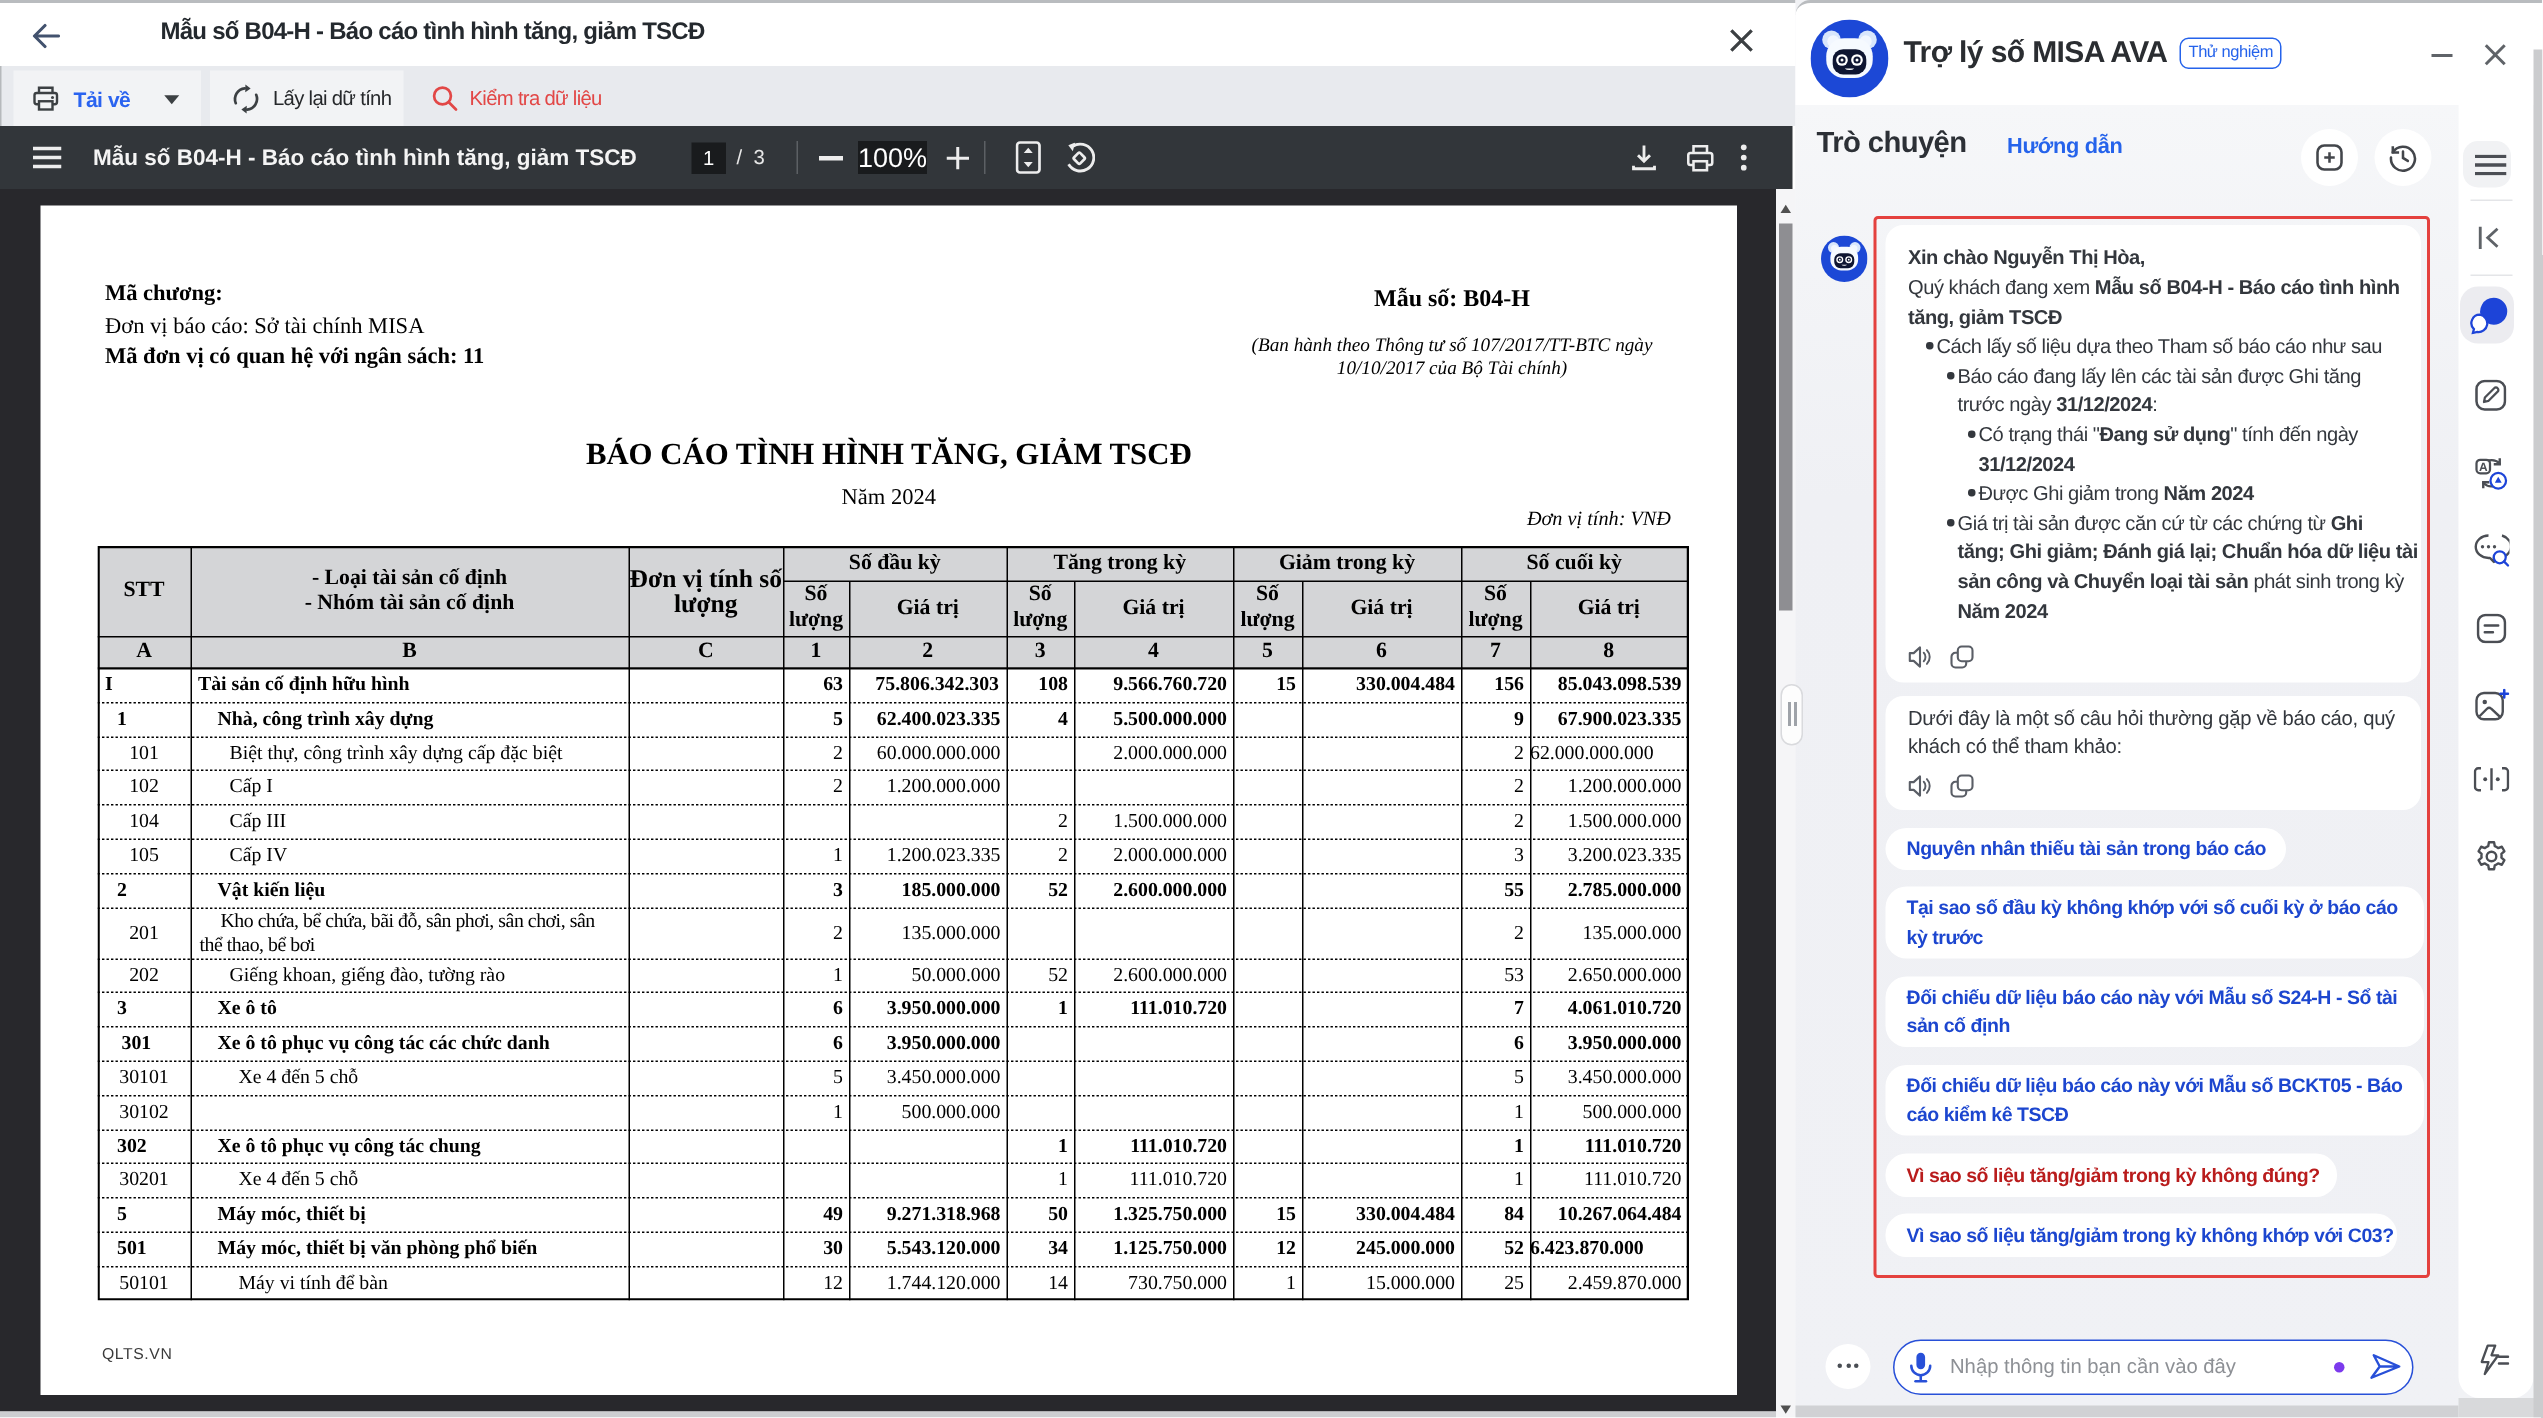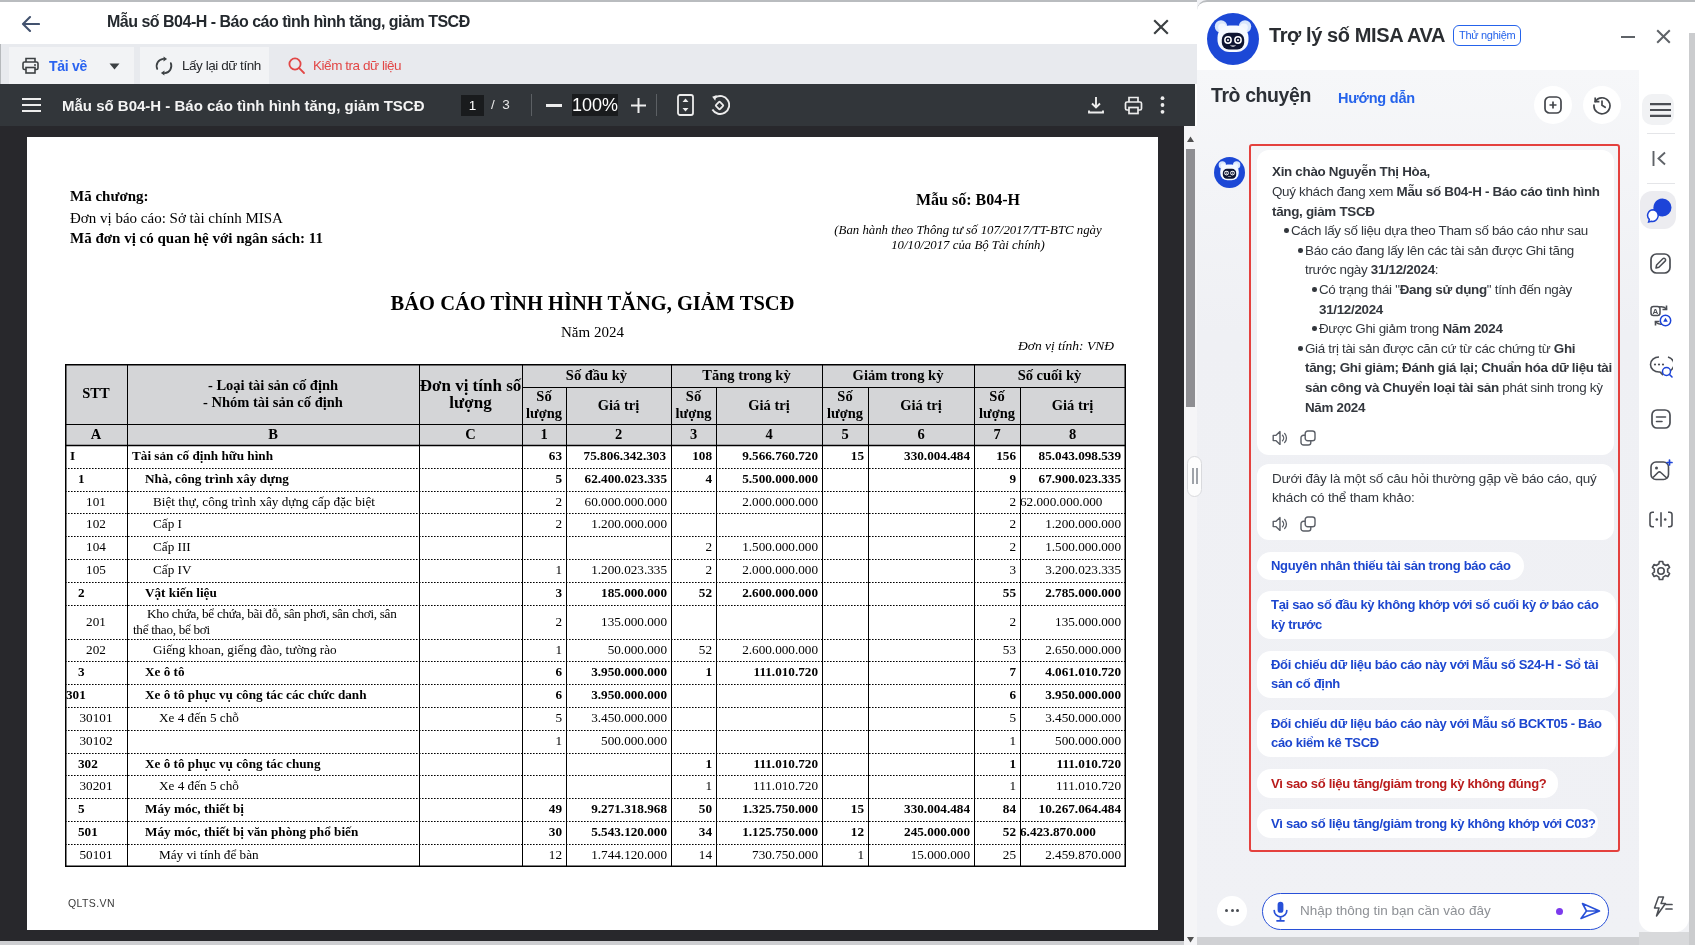--- a/index.html
+++ b/index.html
@@ -225,21 +225,21 @@
         <div class="a ser" style="left:0px;top:297.90000000000003px;width:62px;height:22.8px;font-size:13.2px;color:#000;font-weight:bold;line-height:22.8px;padding-left:13px">3</div>
         <div class="a ser" style="left:62px;top:297.90000000000003px;width:292px;height:22.8px;font-size:13.2px;color:#000;font-weight:bold;line-height:22.8px;padding-left:18px;white-space:nowrap">Xe ô tô</div>
         <div class="a ser" style="left:457px;top:297.90000000000003px;width:44px;height:22.8px;font-size:13.2px;color:#000;font-weight:bold;line-height:22.8px;text-align:right;padding-right:4px">6</div>
         <div class="a ser" style="left:501px;top:297.90000000000003px;width:105px;height:22.8px;font-size:13.2px;color:#000;font-weight:bold;line-height:22.8px;text-align:right;padding-right:4px">3.950.000.000</div>
         <div class="a ser" style="left:606px;top:297.90000000000003px;width:45px;height:22.8px;font-size:13.2px;color:#000;font-weight:bold;line-height:22.8px;text-align:right;padding-right:4px">1</div>
         <div class="a ser" style="left:651px;top:297.90000000000003px;width:106px;height:22.8px;font-size:13.2px;color:#000;font-weight:bold;line-height:22.8px;text-align:right;padding-right:4px">111.010.720</div>
         <div class="a ser" style="left:757px;top:297.90000000000003px;width:46px;height:22.8px;font-size:13.2px;color:#000;font-weight:bold;line-height:22.8px;text-align:right;padding-right:4px"></div>
         <div class="a ser" style="left:803px;top:297.90000000000003px;width:106px;height:22.8px;font-size:13.2px;color:#000;font-weight:bold;line-height:22.8px;text-align:right;padding-right:4px"></div>
         <div class="a ser" style="left:909px;top:297.90000000000003px;width:46px;height:22.8px;font-size:13.2px;color:#000;font-weight:bold;line-height:22.8px;text-align:right;padding-right:4px">7</div>
         <div class="a ser" style="left:955px;top:297.90000000000003px;width:105px;height:22.8px;font-size:13.2px;color:#000;font-weight:bold;line-height:22.8px;text-align:right;padding-right:4px">4.061.010.720</div>
-        <div class="a ser" style="left:0px;top:320.70000000000005px;width:62px;height:22.8px;font-size:13.2px;color:#000;font-weight:bold;line-height:22.8px;padding-left:1px">301</div>
+        <div class="a ser" style="left:0px;top:320.70000000000005px;width:62px;height:22.8px;font-size:13.2px;color:#000;font-weight:bold;line-height:22.8px;padding-left:16px">301</div>
         <div class="a ser" style="left:62px;top:320.70000000000005px;width:292px;height:22.8px;font-size:13.2px;color:#000;font-weight:bold;line-height:22.8px;padding-left:18px;white-space:nowrap">Xe ô tô phục vụ công tác các chức danh</div>
         <div class="a ser" style="left:457px;top:320.70000000000005px;width:44px;height:22.8px;font-size:13.2px;color:#000;font-weight:bold;line-height:22.8px;text-align:right;padding-right:4px">6</div>
         <div class="a ser" style="left:501px;top:320.70000000000005px;width:105px;height:22.8px;font-size:13.2px;color:#000;font-weight:bold;line-height:22.8px;text-align:right;padding-right:4px">3.950.000.000</div>
         <div class="a ser" style="left:606px;top:320.70000000000005px;width:45px;height:22.8px;font-size:13.2px;color:#000;font-weight:bold;line-height:22.8px;text-align:right;padding-right:4px"></div>
         <div class="a ser" style="left:651px;top:320.70000000000005px;width:106px;height:22.8px;font-size:13.2px;color:#000;font-weight:bold;line-height:22.8px;text-align:right;padding-right:4px"></div>
         <div class="a ser" style="left:757px;top:320.70000000000005px;width:46px;height:22.8px;font-size:13.2px;color:#000;font-weight:bold;line-height:22.8px;text-align:right;padding-right:4px"></div>
         <div class="a ser" style="left:803px;top:320.70000000000005px;width:106px;height:22.8px;font-size:13.2px;color:#000;font-weight:bold;line-height:22.8px;text-align:right;padding-right:4px"></div>
         <div class="a ser" style="left:909px;top:320.70000000000005px;width:46px;height:22.8px;font-size:13.2px;color:#000;font-weight:bold;line-height:22.8px;text-align:right;padding-right:4px">6</div>
         <div class="a ser" style="left:955px;top:320.70000000000005px;width:105px;height:22.8px;font-size:13.2px;color:#000;font-weight:bold;line-height:22.8px;text-align:right;padding-right:4px">3.950.000.000</div>
         <div class="a ser" style="left:0px;top:343.50000000000006px;width:62px;height:22.8px;font-size:13.2px;color:#000;line-height:22.8px;text-align:center">30101</div>

